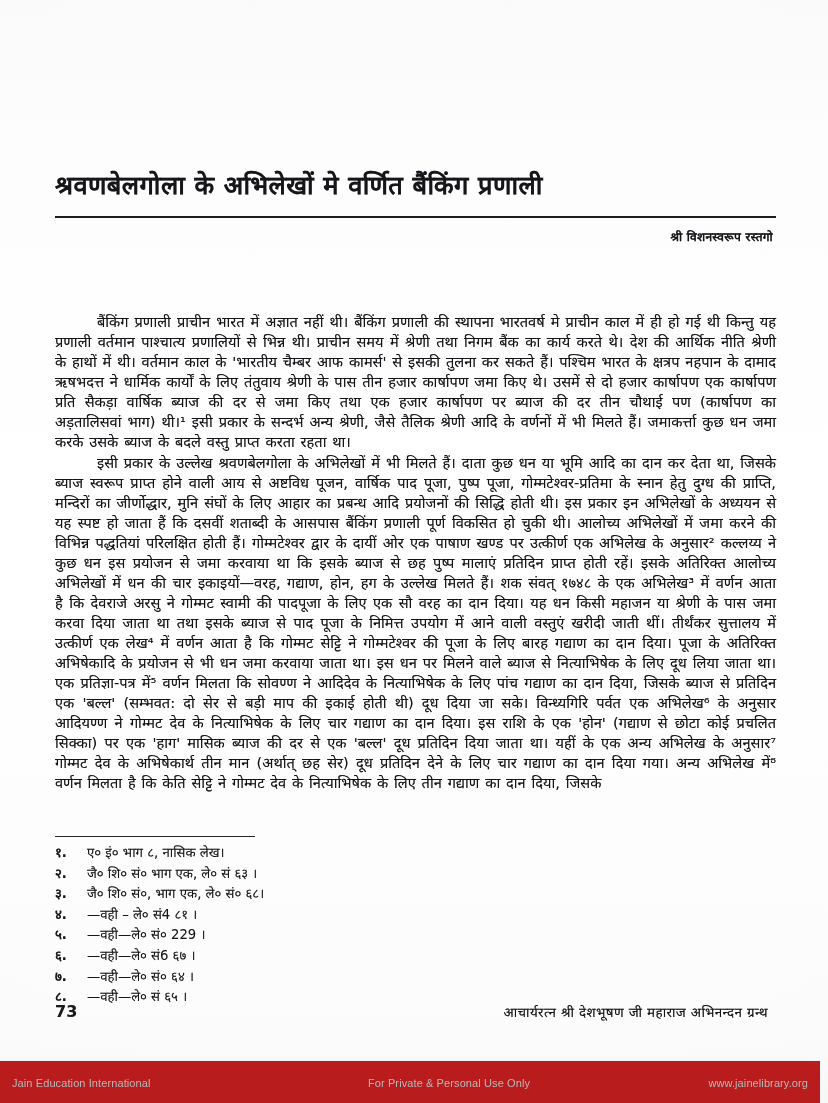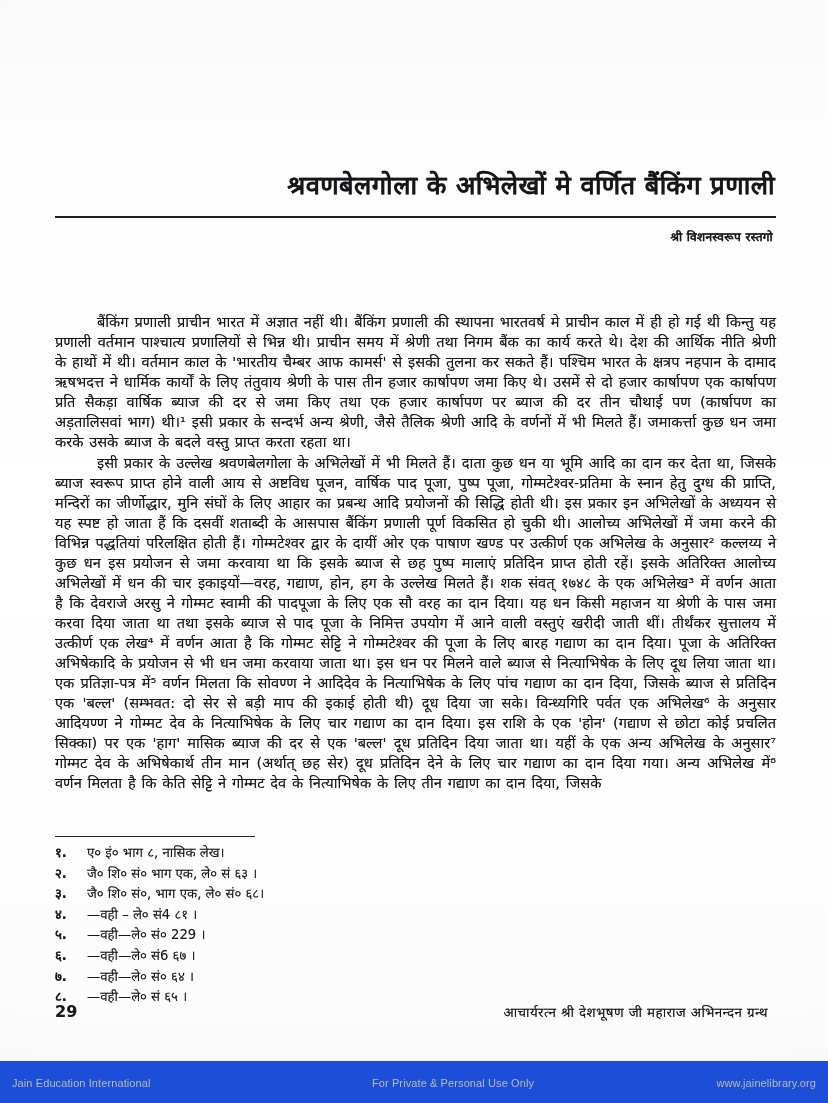--- a/index.html
+++ b/index.html
@@ -28,21 +28,20 @@
       linear-gradient(180deg, rgba(250,250,250,1) 0%, rgba(253,253,253,1) 12%, rgba(255,255,255,1) 50%, rgba(252,252,252,1) 92%, rgba(248,248,248,1) 100%);
     pointer-events: none;
   }
 
   
   #title-block {
     position: absolute;
     left: 55px;
     top: 168px;
     width: 720px;
-    text-align: right;
   }
 
   #doc-title {
     font-size: 25.5px;
     line-height: 34px;
     font-weight: 700;
     color: #16161a;
     letter-spacing: 0.4px;
     white-space: nowrap;
     text-shadow: 0 0 0.6px rgba(0,0,0,0.45);
@@ -155,26 +154,26 @@
     letter-spacing: 0.4px;
     white-space: nowrap;
     text-shadow: 0 0 0.5px rgba(0,0,0,0.4);
     margin-left: 8px;
   }
 
   
   #scan-bar {
     position: absolute;
     left: 0;
-    right: 0;
+    right: 8px;
     top: 1060px;
     height: 43px;
     display: flex;
     align-items: center;
-    background: #1d4ed8;
+    background: #b91c1c;
     border-top: 1px solid #f2f2f2;
   }
 
   #scan-bar .scan-left {
     position: absolute;
     left: 12px;
     font-size: 11px;
     color: #b9b9b9;
     letter-spacing: 0.1px;
     font-family: "Liberation Sans", sans-serif;
@@ -250,21 +249,21 @@
     <div class="footnote-item">
       <span class="footnote-num">७.</span>
       <span class="footnote-text">—वही—ले० सं० ६४ ।</span>
     </div>
     <div class="footnote-item">
       <span class="footnote-num">८.</span>
       <span class="footnote-text">—वही—ले० सं ६५ ।</span>
     </div>
   </div>
 
-  <div id="page-number">29</div>
+  <div id="page-number">73</div>
 
   <div id="book-footer">आचार्यरत्न श्री देशभूषण जी महाराज अभिनन्दन ग्रन्थ</div>
 
   <div id="scan-bar">
     <span class="scan-left">Jain Education International</span>
     <span class="scan-center">For Private &amp; Personal Use Only</span>
     <span class="scan-right">www.jainelibrary.org</span>
   </div>
 
 </div>

